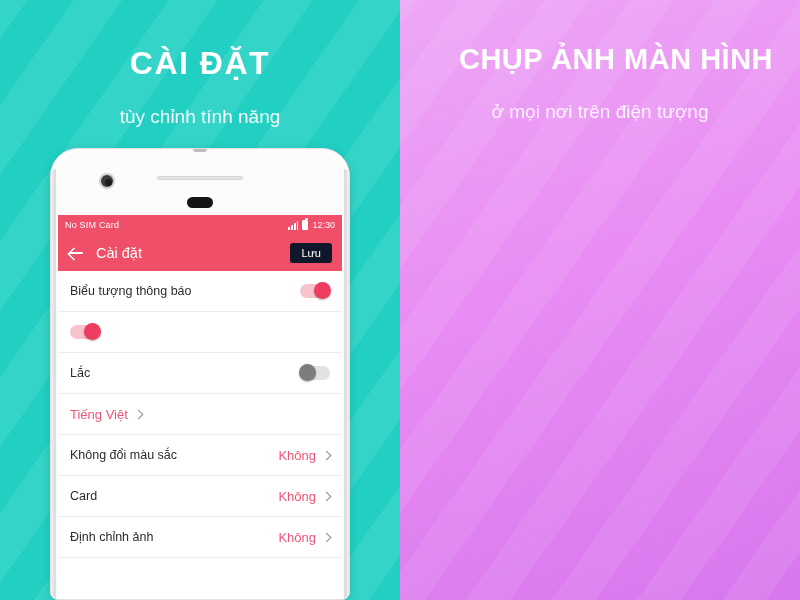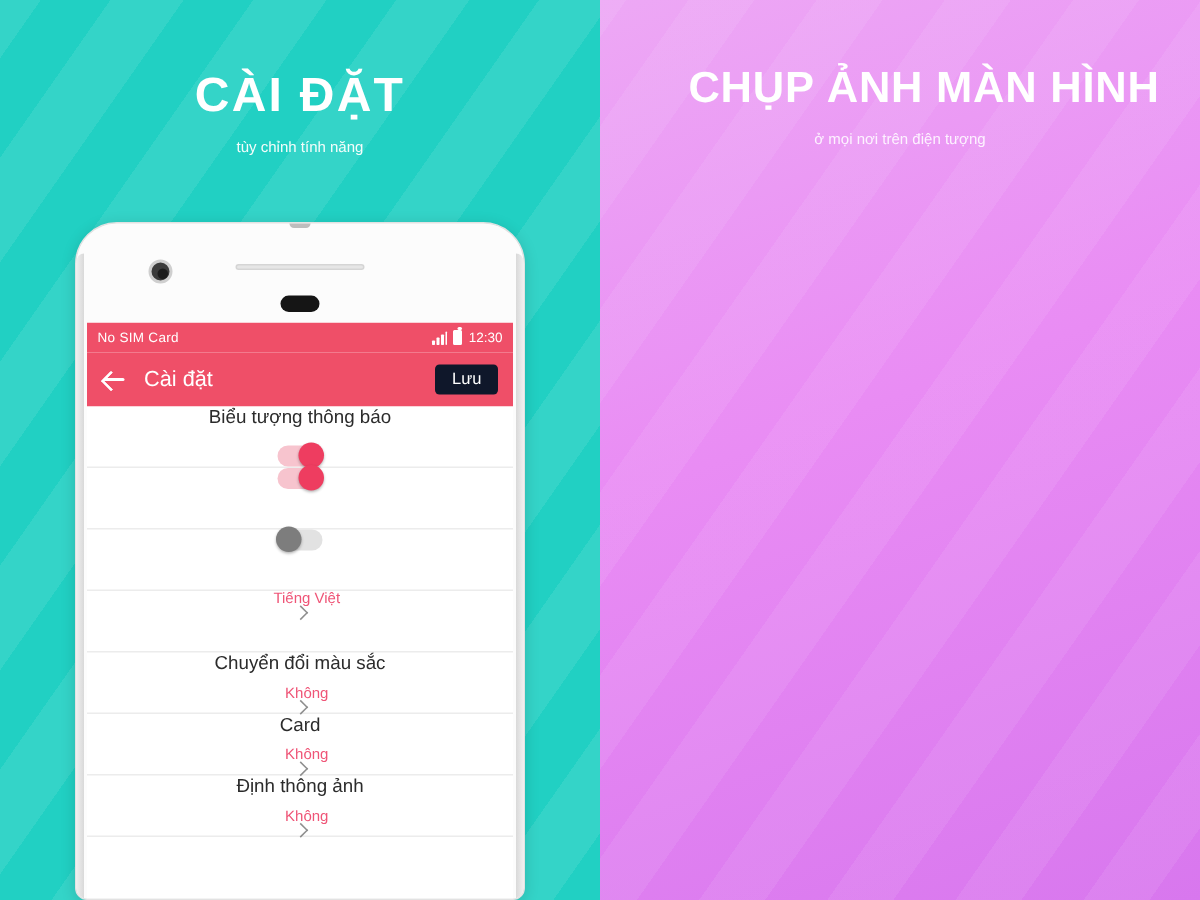--- a/index.html
+++ b/index.html
@@ -18,21 +18,21 @@
       rgba(255,255,255,0.075) 34px, rgba(255,255,255,0.075) 70px);
   }
   .panel-left .stripes { background:repeating-linear-gradient(125deg,
       rgba(255,255,255,0.00) 0px, rgba(255,255,255,0.00) 38px,
       rgba(255,255,255,0.085) 38px, rgba(255,255,255,0.085) 78px); }
 
   
   .head { position:absolute; left:0; width:400px; text-align:center; z-index:4; }
   .head-title { font-size:32px; font-weight:bold; color:#ffffff; letter-spacing:1.5px; line-height:1.1; }
   .head-title.sm { font-size:29px; letter-spacing:0.5px;padding-left:32px; }
-  .head-sub { margin-top:12px; font-size:10px; color:#f4fdfb; font-weight:400; }
+  .head-sub { margin-top:25px; font-size:19px; color:#f4fdfb; font-weight:400; }
   .panel-right .head-sub { color:#fdf2ff; }
 
   
   .phone { position:absolute; width:300px; height:452px; top:148px;
     background:#fcfcfc; border-radius:28px 28px 8px 8px;
     box-shadow:0 2px 10px rgba(0,0,0,0.14);
     border:1px solid #e2e2e2; overflow:hidden; z-index:5;padding-left:40px; }
   .phone-l { left:50px; }
   .bezel-side { position:absolute; top:20px; bottom:0; width:5px; background:linear-gradient(90deg,#efefef,#d9d9d9); }
   .bezel-side.l { left:0; border-radius:26px 0 0 0; }
@@ -69,23 +69,23 @@
   .back { width:17px; height:17px; position:relative; }
   .back::before{content:"";position:absolute;left:1px;top:7.5px;width:14px;height:2px;background:#fff;border-radius:1px;}
   .back::after{content:"";position:absolute;left:1px;top:4px;width:8px;height:8px;
     border-left:2px solid #fff;border-bottom:2px solid #fff;transform:rotate(45deg);border-radius:1px;}
   .appbar-title { color:#fff; font-size:14.5px; margin-left:11px; flex:1; }
   .save-btn { background:#0f172a; color:#fff; font-size:11px; padding:4px 11px; border-radius:3px;
     border:none; font-family:inherit; }
 
   .list { background:#fff; }
   .row { height:41px; display:flex; align-items:center; padding:0 12px;
-    border-bottom:1px solid #ececec;flex-direction:column; }
+    border-bottom:1px solid #ececec; }
   .row-label { flex:1; font-size:12.5px; color:#2b2b2b; }
-  .row-value { font-size:10px; color:#ef5577; margin-right:7px;margin-left:16px; }
+  .row-value { font-size:13px; color:#ef5577; margin-right:7px; }
   .chev { width:7px; height:7px; border-right:1.6px solid #8e8e8e; border-top:1.6px solid #8e8e8e;
     transform:rotate(45deg); }
 
   .toggle { width:30px; height:14px; border-radius:9px; position:relative; }
   .toggle.on  { background:#f7c4ce; }
   .toggle.off { background:#e2e2e2; }
   .knob { position:absolute; top:-2px; width:17px; height:17px; border-radius:50%;
     box-shadow:0 1px 2px rgba(0,0,0,0.3); }
   .toggle.on  .knob { right:-1px; background:#ee3d60; }
   .toggle.off .knob { left:-1px;  background:#7d7d7d; }
@@ -142,44 +142,45 @@
               </span>
           </div>
 
           <div class="row">
             <span class="toggle on">
                 <span class="knob"></span>
               </span>
           </div>
 
           <div class="row">
+            <span class="row-label">Lắc</span>
             <span class="toggle off">
                 <span class="knob"></span>
               </span>
           </div>
 
           <div class="row">
             <span class="row-value">Tiếng Việt</span>
             <span class="chev"></span>
           </div>
 
           <div class="row">
-            <span class="row-label">Chuyển đổi màu sắc</span>
+            <span class="row-label">Không đổi màu sắc</span>
             <span class="row-value">Không</span>
             <span class="chev"></span>
           </div>
 
           <div class="row">
             <span class="row-label">Card</span>
             <span class="row-value">Không</span>
             <span class="chev"></span>
           </div>
 
           <div class="row">
-            <span class="row-label">Định thông ảnh</span>
+            <span class="row-label">Định chỉnh ảnh</span>
             <span class="row-value">Không</span>
             <span class="chev"></span>
           </div>
 
         </div>
       </div>
     </div>
   </div>
 
   <div class="panel panel-right">

